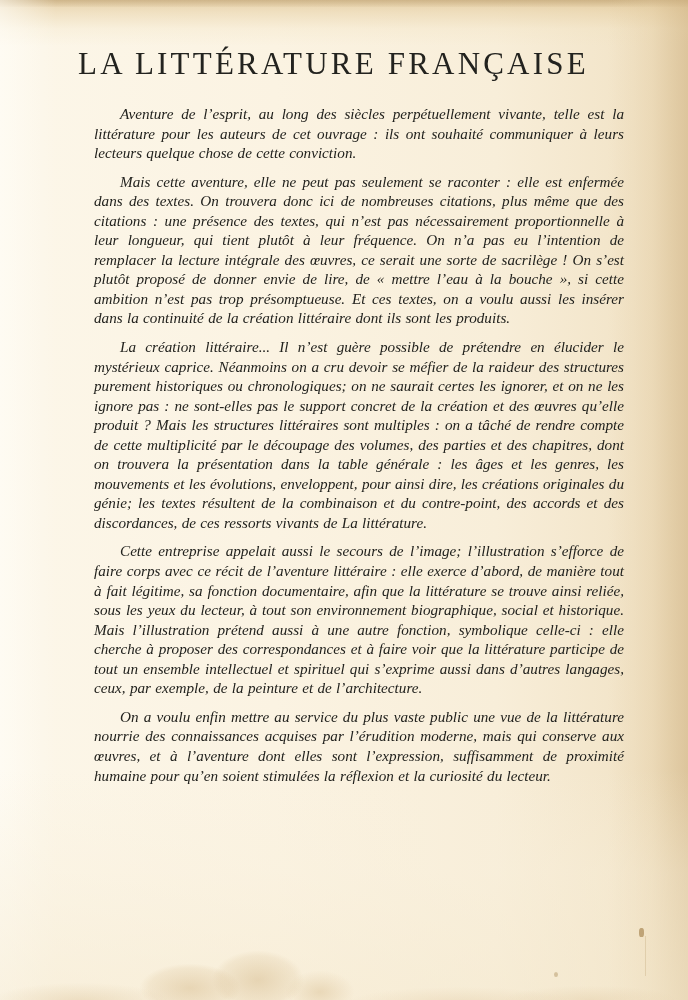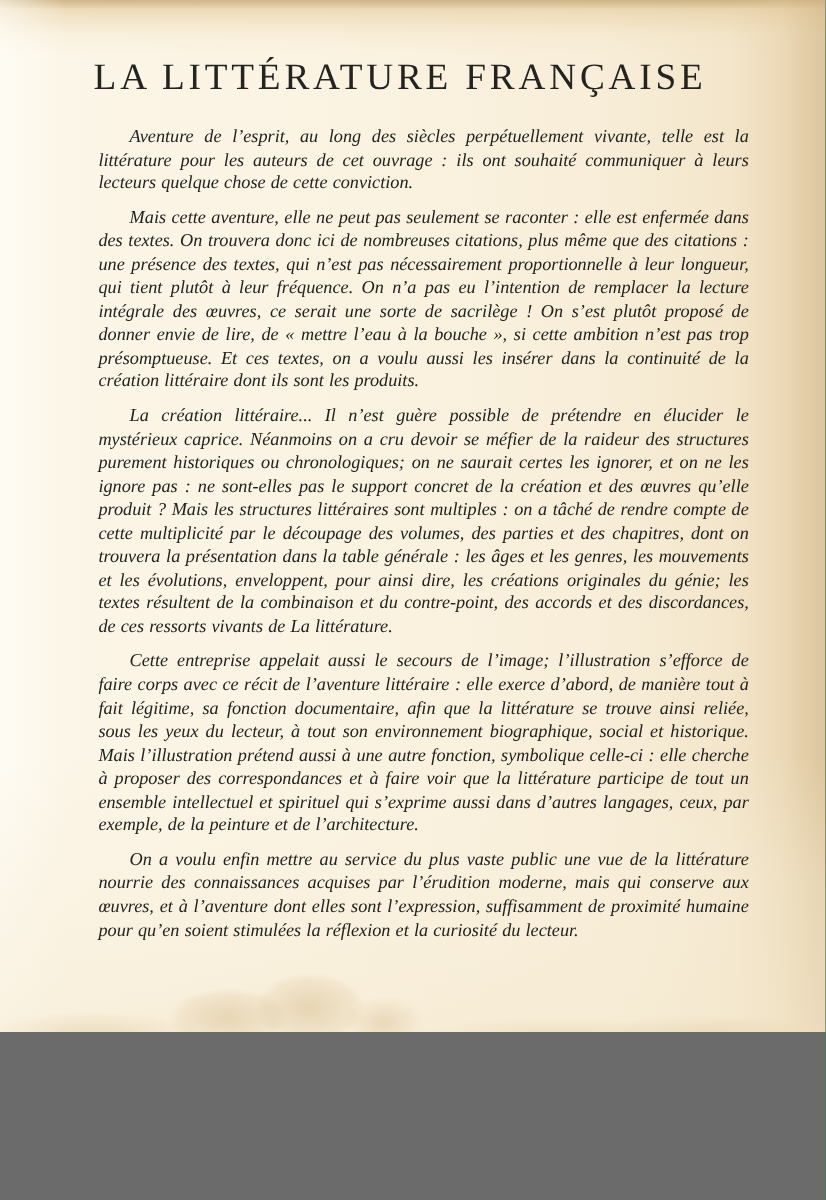--- a/index.html
+++ b/index.html
@@ -4,23 +4,23 @@
 <style>
   html, body {
     margin: 0;
     padding: 0;
     background: #6b6b6b;
   }
 
   .page {
     position: relative;
     width: 688px;
-    height: 860px;
+    height: 1000px;
     overflow: hidden;
-    background: #15803d;
+    background: #ef4444;
     font-family: "Liberation Serif", "DejaVu Serif", serif;
     -webkit-font-smoothing: antialiased;
   }
 
   
   .paper-base {
     position: absolute;
     inset: 0;
     background:
       linear-gradient(to right,
@@ -137,21 +137,21 @@
   }
 
   .body-text {
     position: absolute;
     left: 78px;
     top: 104px;
     width: 546px;
   }
 
   .para {
-    margin: 0 0 9px 4px;
+    margin: 0 0 9px 16px;
     font-style: italic;
     font-size: 15.2px;
     line-height: 19.55px;
     text-align: justify;
     text-indent: 26px;
     color: #22221e;
     word-spacing: 0.5px;
     hyphens: manual;
     font-family: Liberation Serif, serif;
   }

